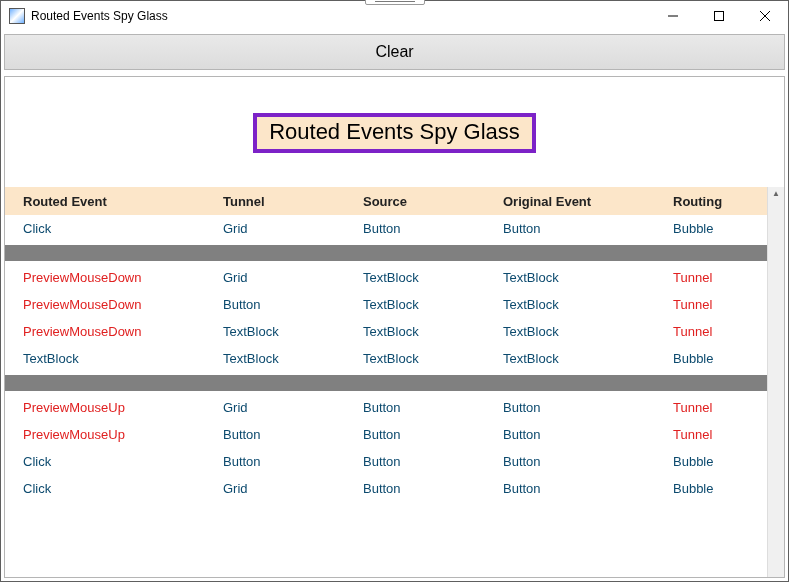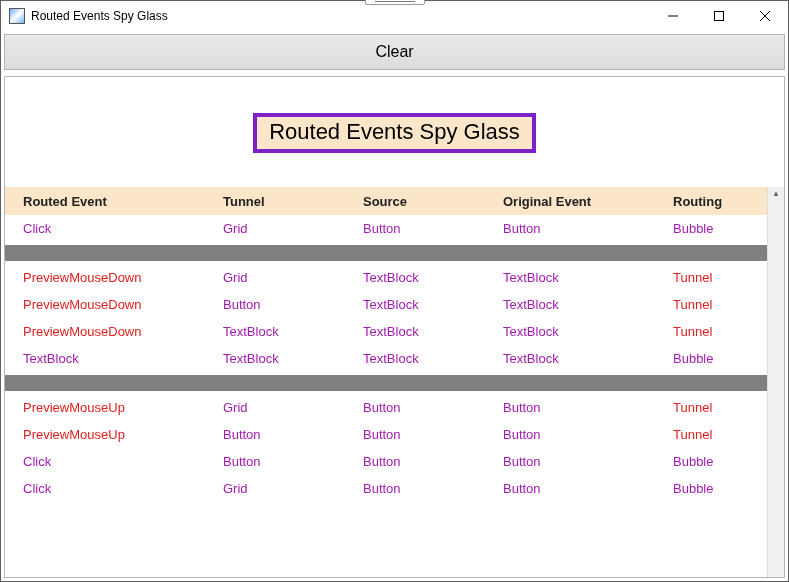--- a/index.html
+++ b/index.html
@@ -17,21 +17,21 @@
   .content { flex: 1; margin: 3px; border: 1px solid #b5b5b5; display: flex; flex-direction: column; overflow: hidden; }
   .hero { display: flex; justify-content: center; padding: 36px 0 34px; }
   .hero-title { border: 4px solid #7c22c7; background: #fce6c9; padding: 2px 12px 4px; font-size: 22px; color: #000; }
   .grid-wrap { flex: 1; display: flex; overflow: hidden; }
   .grid-scroll { flex: 1; overflow-y: auto; }
   .grid { width: 100%; }
   .row { display: grid; grid-template-columns: 200px 140px 140px 170px auto; align-items: center; height: 27px; padding: 0 18px; }
   .hdr { background: #fce6c9; font-weight: 600; color: #222; height: 28px; }
   .row div { white-space: nowrap; overflow: hidden; text-overflow: ellipsis; }
   .divider { height: 16px; background: #808080; margin: 3px 0; }
-  .g  { color: #a21caf; }
+  .g  { color: #0c4a6e; }
   .r  { color: #e02020; }
   .scrollbar-stub { width: 17px; background: #f0f0f0; border-left: 1px solid #ddd; display:flex; flex-direction:column; }
   .scrollbar-stub::before { content:"▲"; font-size:8px; color:#666; text-align:center; padding:2px 0;}
 </style>
 </head>
 <body>
 
 <div class="window">
   <div class="resize-tab"></div>
 

